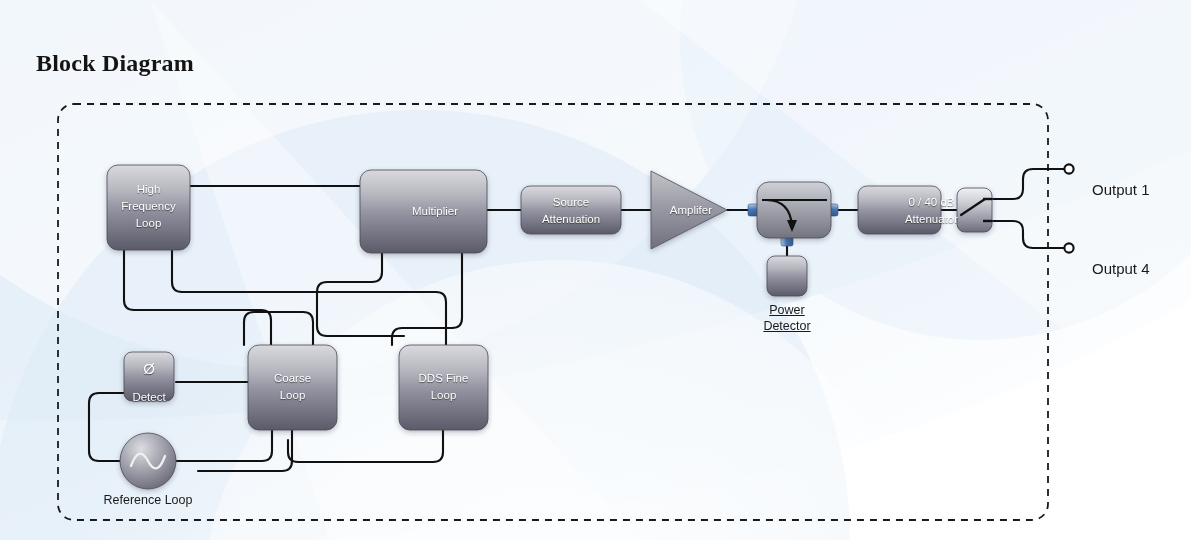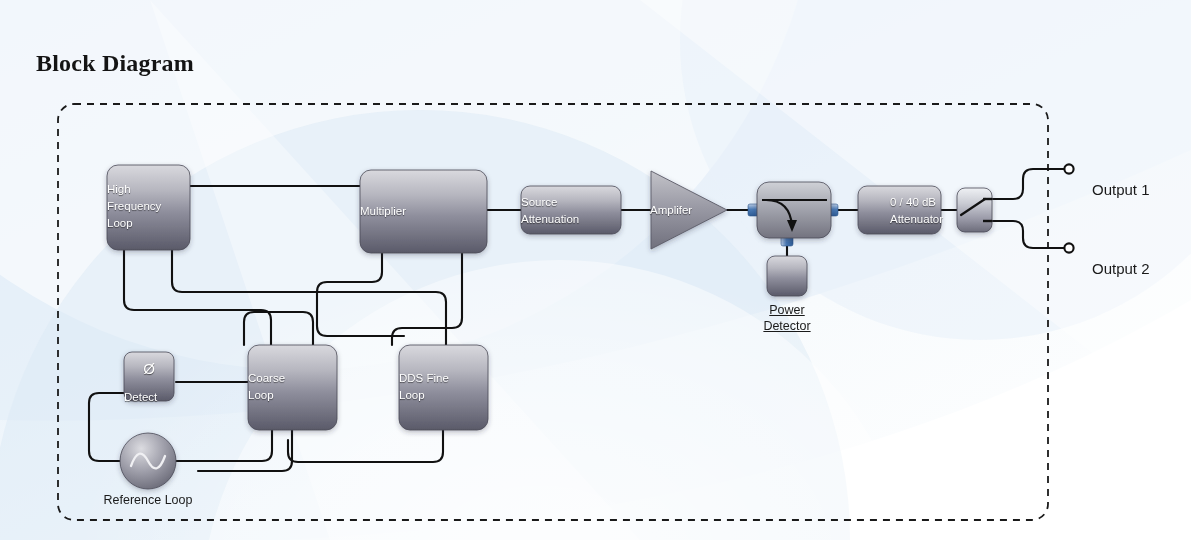--- a/index.html
+++ b/index.html
@@ -35,21 +35,21 @@
     position: absolute;
     left: 0; top: 0;
     width: 1191px;
     height: 540px;
   }
   .blk-label {
     position: absolute;
     color: #ffffff;
     font-size: 11.5px;
     line-height: 17px;
-    text-align: left;
+    text-align: center;
     text-shadow: 0 1px 1px rgba(0,0,0,0.55);
     pointer-events: none;
     white-space: pre-line;
   }
   .out-label {
     position: absolute;
     color: #1a1a1a;
     font-size: 15px;
     line-height: 18px;
     text-align: left;
@@ -262,35 +262,35 @@
 
   <div class="blk-label" style="left:107px; top:181px; width:83px;">High
 Frequency
 Loop</div>
 
   <div class="blk-label" style="left:360px; top:203px; width:150px;">Multiplier</div>
 
   <div class="blk-label" style="left:521px; top:194px; width:100px;">Source
 Attenuation</div>
 
-  <div class="blk-label" style="left:650px; top:202px; width:62px; text-align:left;">Amplifer</div>
+  <div class="blk-label" style="left:650px; top:202px; width:62px; text-align:right;">Amplifer</div>
 
   <div class="blk-label" style="left:858px; top:194px; width:83px;margin-left:32px;">0 / 40 dB
 Attenuator</div>
 
   <div class="dark-label" style="left:737px; top:302px; width:100px;text-decoration:underline;">Power
 Detector</div>
 
   <div class="phi-sym" style="left:124px; top:361px; width:50px;">Ø</div>
   <div class="blk-label" style="left:124px; top:389px; width:50px;">Detect</div>
 
   <div class="blk-label" style="left:248px; top:370px; width:89px;">Coarse
 Loop</div>
 
   <div class="blk-label" style="left:399px; top:370px; width:89px;">DDS Fine
 Loop</div>
 
   <div class="dark-label" style="left:78px; top:492px; width:140px;">Reference Loop</div>
 
   <div class="out-label" style="left:1092px; top:161px;">Output 1</div>
-  <div class="out-label" style="left:1092px; top:240px;">Output 2</div>
+  <div class="out-label" style="left:1092px; top:240px;">Output 4</div>
 
 </div>
 
 </body></html>

